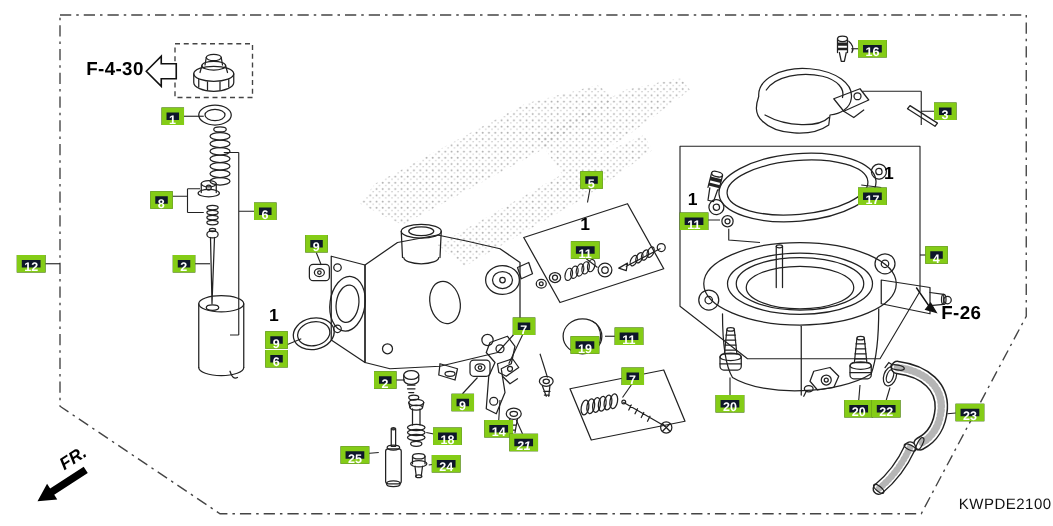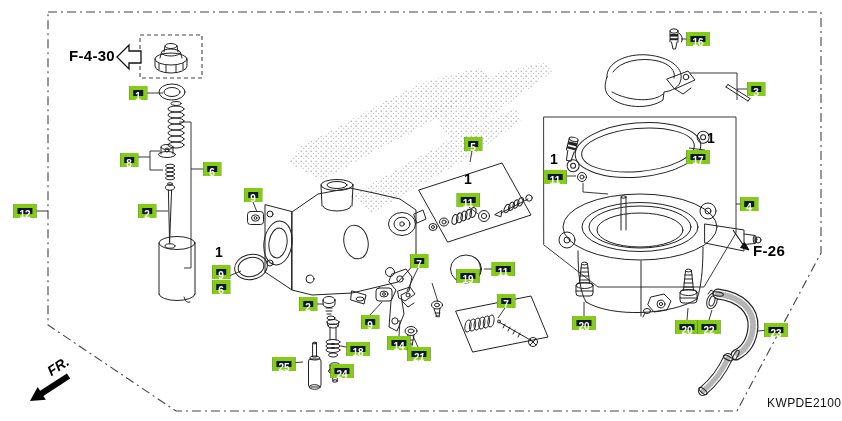--- a/index.html
+++ b/index.html
@@ -400,19 +400,19 @@
       <div class="callout box" style="left: 503px; top: 269px;">11</div>
       <div class="callout box" style="left: 419px; top: 261px;">7</div>
       <div class="callout box" style="left: 456px; top: 276px; margin-left: 12px;">19</div>
       <div class="callout box" style="left: 506px; top: 301px;">7</div>
       <div class="callout box" style="left: 308px; top: 304px;">2</div>
       <div class="callout box" style="left: 370px; top: 322px;">9</div>
       <div class="callout box" style="left: 399px; top: 343px;">14</div>
       <div class="callout box" style="left: 419px; top: 354px; font-style: italic;">21</div>
       <div class="callout box" style="left: 358px; top: 349px;">18</div>
       <div class="callout box" style="left: 284px; top: 364px;">25</div>
-      <div class="callout box" style="left: 342px; top: 371px;">24</div>
+      <div class="callout box" style="left: 357px; top: 371px;">24</div>
       <div class="callout box" style="left: 584px; top: 323px;">20</div>
       <div class="callout box" style="left: 687px; top: 327px;">20</div>
       <div class="callout box" style="left: 709px; top: 327px;">22</div>
       <div class="callout box" style="left: 776px; top: 330px;">23</div>
     </div>
 </div>
 
 </body></html>

